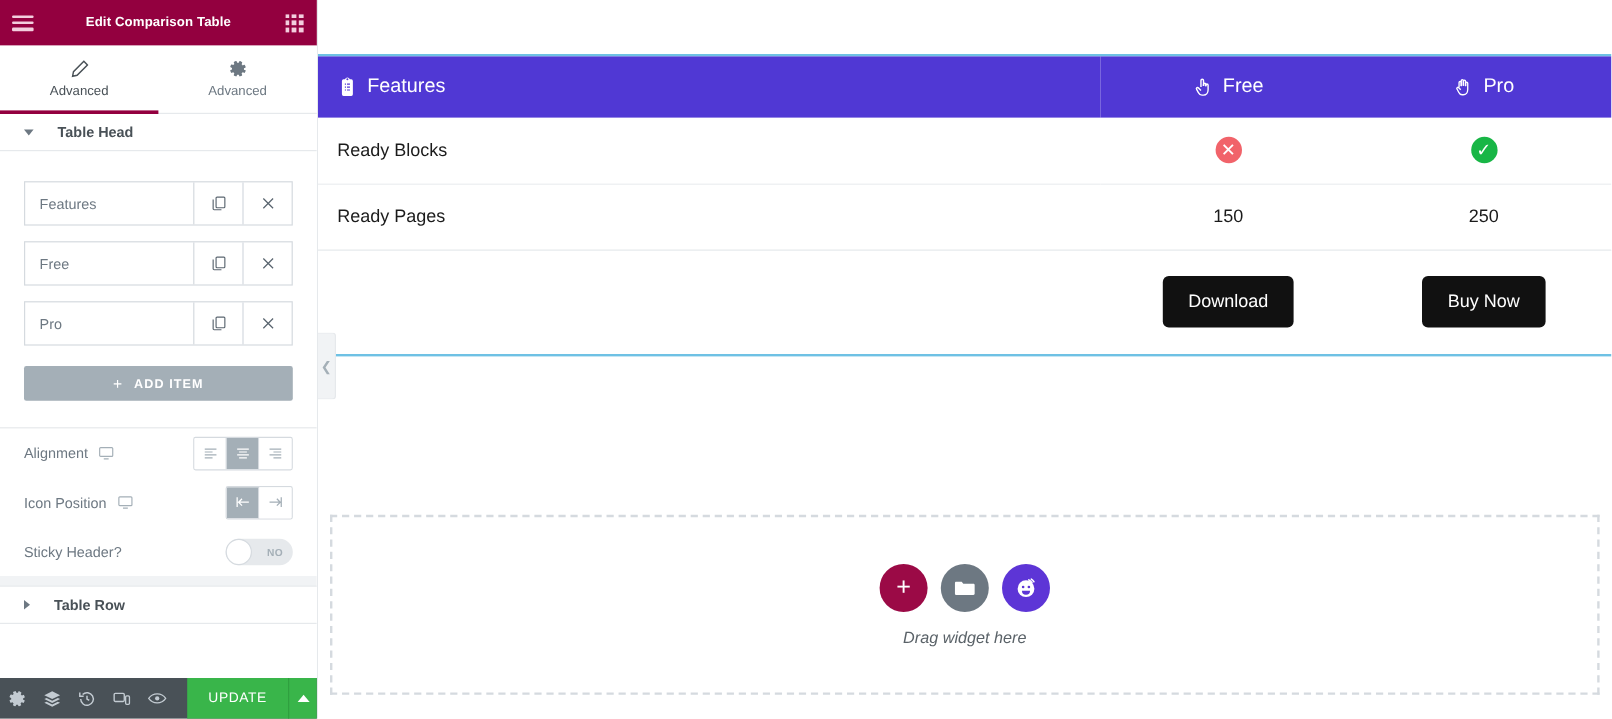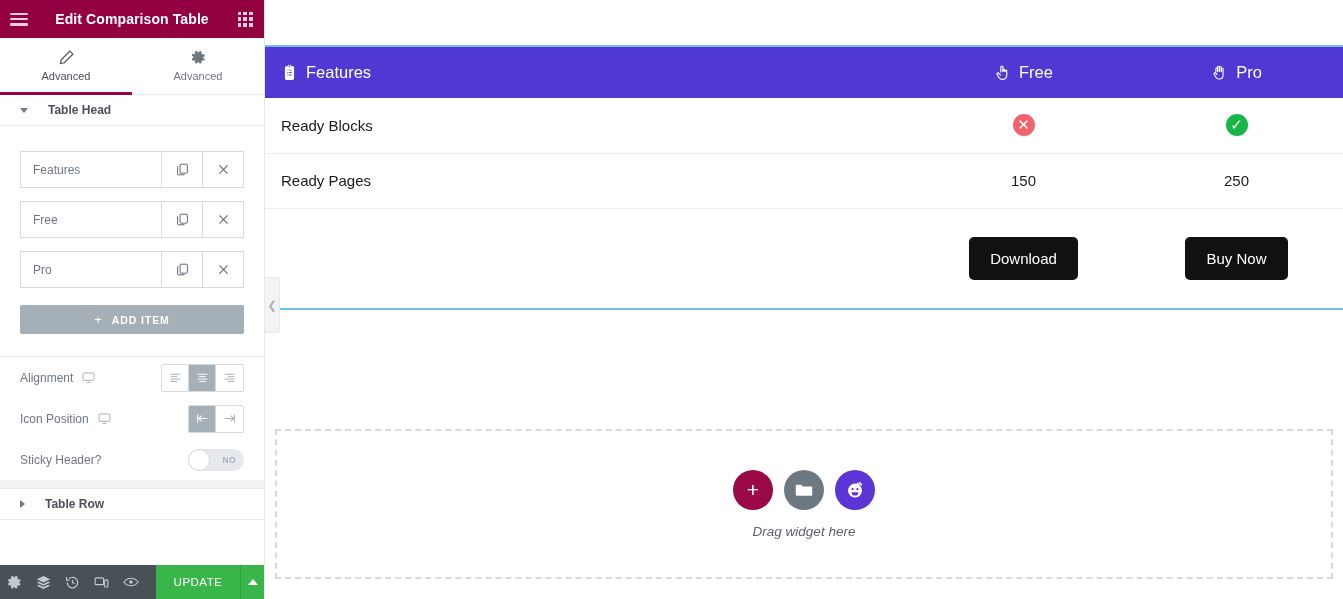--- a/index.html
+++ b/index.html
@@ -27,21 +27,21 @@
     flex-shrink: 0;
     color: #fff;
   }
   .ph-btn {
     width: 38px; height: 38px;
     display: flex; align-items: center; justify-content: center;
     cursor: pointer;
   }
   .ph-title {
     flex: 1; text-align: center;
-    font-size: 14px; font-weight: bold;
+    font-size: 11px; font-weight: bold;
     color: #ffffff;
     letter-spacing: .1px;
   }
   .hamburger { width: 18px; height: 13px; display: flex; flex-direction: column; justify-content: space-between; }
   .hamburger i { display:block; height: 2.6px; background: #f3cede; border-radius: 1px; }
   .grid9 { width: 15px; height: 15px; display: grid; grid-template-columns: repeat(3,1fr); grid-template-rows: repeat(3,1fr); gap: 2px; }
   .grid9 i { display:block; background:#f3cede; }
 
   
   .panel-tabs {
@@ -230,21 +230,21 @@
     height: 55px;
     font-size: 15px; color: #1b1b1b;
     border-bottom: 1px solid #eceef0;
     padding: 0 16px;
     vertical-align: middle;
   }
   td.cell-feature { text-align: left; }
   td.cell-val { text-align: center; }
 
   table.ctable tfoot td {
-    height: 100px; padding: 0 16px;
+    height: 87px; padding: 0 16px;
     vertical-align: middle; text-align: center;
   }
   .cta {
     display: inline-block;
     background: #111111; color: #ffffff;
     font-size: 15px;
     padding: 13px 21px; border-radius: 5px;
     cursor: pointer; border: 0;
     font-family: "Liberation Sans", sans-serif;
   }

